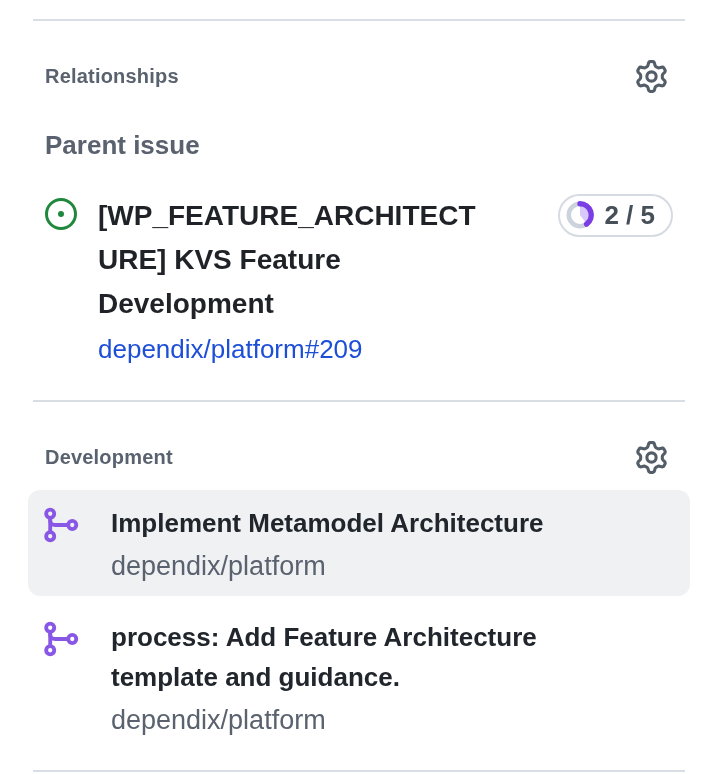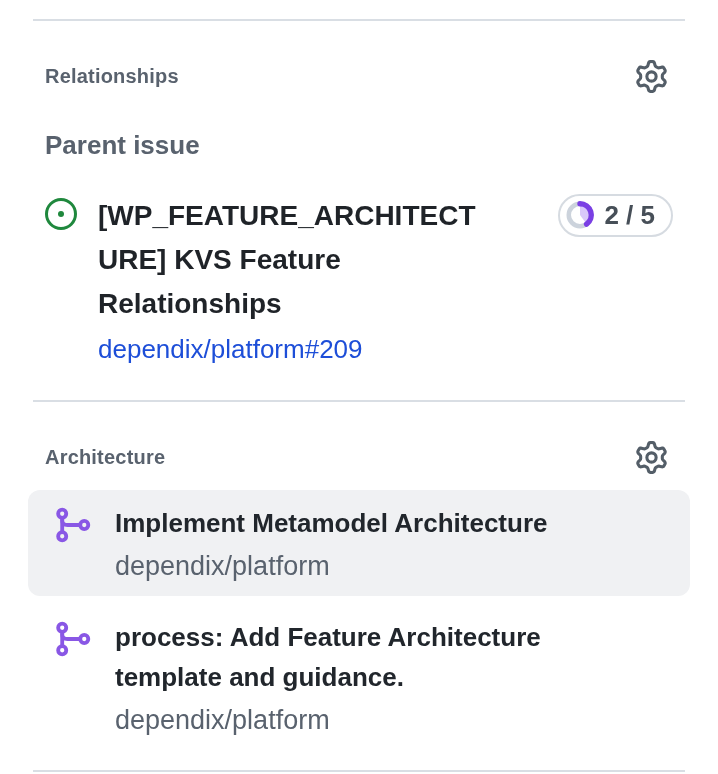--- a/index.html
+++ b/index.html
@@ -49,22 +49,22 @@
     margin-left: auto; flex: 0 0 auto;
     display: inline-flex; gap: 9px;
     border: 2px solid #d6dbe1; border-radius: 999px;
     padding: 4px 16px 4px 5px; background: #ffffff;
   }
   .progress-badge svg { width: 30px; height: 30px; display: block; }
   .progress-count { font-size: 26px; font-weight: 600; color: #474f58; }
 
   
   .dev-item {
-    display: flex; align-items: flex-start; gap: 24px;
-    margin: 8px -5px 0 -5px; padding: 13px 27px; border-radius: 12px; cursor: pointer;
+    display: flex; align-items: flex-start; gap: 32px;
+    margin: 8px -5px 0 -5px; padding: 13px 15px; border-radius: 12px; cursor: pointer;
   }
   .dev-item.highlighted { background: #f0f1f3; margin-top: 16px; }
   .branch-icon { width: 36px; height: 38px; flex: 0 0 auto; margin-top: 3px; }
   .dev-text { max-width: 490px; }
   .dev-title {
     display: block; font-size: 26px; font-weight: 700; color: #21262c;
     line-height: 40px; text-decoration: none;
   }
   .dev-repo { font-size: 27px; font-weight: 400; color: #59626e; line-height: 34px; margin-top: 6px; }
   .dev-list { padding-bottom: 6px; }
@@ -88,39 +88,39 @@
     </div>
 
     <h4 class="sub-label">Parent issue</h4>
 
     <div class="parent-row">
       <svg class="issue-state-icon" viewBox="0 0 16 16" aria-hidden="true">
         <path fill="#1f883d" d="M8 9.5a1.5 1.5 0 1 0 0-3 1.5 1.5 0 0 0 0 3Z"></path>
         <path fill="#1f883d" d="M8 0a8 8 0 1 1 0 16A8 8 0 0 1 8 0ZM1.5 8a6.5 6.5 0 1 0 13 0 6.5 6.5 0 0 0-13 0Z"></path>
       </svg>
       <div class="parent-text">
-        <a class="parent-title" href="#">[WP_FEATURE_ARCHITECTURE] KVS Feature Relationships</a>
+        <a class="parent-title" href="#">[WP_FEATURE_ARCHITECTURE] KVS Feature Development</a>
         <div class="parent-repo">dependix/platform#209</div>
       </div>
       <div class="progress-badge">
         <svg viewBox="0 0 16 16" aria-hidden="true">
           <circle cx="8" cy="8" r="6" fill="none" stroke="#ccd3dc" stroke-width="2.4"></circle>
           <path d="M8 8 L8 2 A6 6 0 0 1 11.53 12.85 Z" fill="#d9c8fa"></path>
           <path d="M8 2 A6 6 0 0 1 11.53 12.85" fill="none" stroke="#7a3fe4" stroke-width="2.9" stroke-linecap="round"></path>
         </svg>
         <span class="progress-count">2 / 5</span>
       </div>
     </div>
   </section>
 
   <div class="divider divider-2"></div>
 
   <section>
     <div class="sec-header">
-      <h3 class="sec-title">Architecture</h3>
+      <h3 class="sec-title">Development</h3>
       <button class="gear-btn" title="Development settings">
         <svg viewBox="0 0 16 16" aria-hidden="true">
           <path d="M8 0a8.2 8.2 0 0 1 .701.031C9.444.095 9.99.645 10.16 1.29l.288 1.107c.018.066.079.158.212.224.231.114.454.243.668.386.123.082.233.09.299.071l1.103-.303c.644-.176 1.392.021 1.82.63.27.385.506.792.704 1.218.315.675.111 1.422-.364 1.891l-.814.806c-.049.048-.098.147-.088.294.016.257.016.515 0 .772-.01.147.038.246.088.294l.814.806c.475.469.679 1.216.364 1.891a7.977 7.977 0 0 1-.704 1.217c-.428.61-1.176.807-1.82.63l-1.102-.302c-.067-.019-.177-.011-.3.071a5.909 5.909 0 0 1-.668.386c-.133.066-.194.158-.211.224l-.29 1.106c-.168.646-.715 1.196-1.458 1.26a8.006 8.006 0 0 1-1.402 0c-.743-.064-1.289-.614-1.458-1.26l-.289-1.106c-.018-.066-.079-.158-.212-.224a5.738 5.738 0 0 1-.668-.386c-.123-.082-.233-.09-.299-.071l-1.103.303c-.644.176-1.392-.021-1.82-.63a8.12 8.12 0 0 1-.704-1.218c-.315-.675-.111-1.422.363-1.891l.815-.806c.05-.048.098-.147.088-.294a6.214 6.214 0 0 1 0-.772c.01-.147-.038-.246-.088-.294l-.815-.806C.635 6.045.431 5.298.746 4.623a7.92 7.92 0 0 1 .704-1.217c.428-.61 1.176-.807 1.82-.63l1.102.302c.067.019.177.011.3-.071.214-.143.437-.272.668-.386.133-.066.194-.158.211-.224l.29-1.106C6.009.645 6.556.095 7.299.03 7.53.01 7.764 0 8 0Zm-.571 1.525c-.036.003-.108.036-.137.146l-.289 1.105c-.147.561-.549.967-.998 1.189-.173.086-.34.183-.5.29-.417.278-.97.423-1.529.27l-1.103-.303c-.109-.03-.175.016-.195.045-.22.312-.412.644-.573.99-.014.031-.021.11.059.19l.815.806c.411.406.562.957.53 1.456a4.709 4.709 0 0 0 0 .582c.032.499-.119 1.05-.53 1.456l-.815.806c-.081.08-.073.159-.059.19.162.346.353.677.573.989.02.03.085.076.195.046l1.102-.303c.56-.153 1.113-.008 1.53.27.161.107.328.204.501.29.447.222.85.629.997 1.189l.289 1.105c.029.109.101.143.137.146a6.6 6.6 0 0 0 1.142 0c.036-.003.108-.036.137-.146l.289-1.105c.147-.561.549-.967.998-1.189.173-.086.34-.183.5-.29.417-.278.97-.423 1.529-.27l1.103.303c.109.029.175-.016.195-.045.22-.313.411-.644.573-.99.014-.031.021-.11-.059-.19l-.815-.806c-.411-.406-.562-.957-.53-1.456a4.709 4.709 0 0 0 0-.582c-.032-.499.119-1.05.53-1.456l.815-.806c.081-.08.073-.159.059-.19a6.464 6.464 0 0 0-.573-.989c-.02-.03-.085-.076-.195-.046l-1.102.303c-.56.153-1.113.008-1.53-.27a4.44 4.44 0 0 0-.501-.29c-.447-.222-.85-.629-.997-1.189l-.289-1.105c-.029-.11-.101-.143-.137-.146a6.6 6.6 0 0 0-1.142 0Z"></path>
           <path d="M11 8a3 3 0 1 1-6 0 3 3 0 0 1 6 0ZM9.5 8a1.5 1.5 0 1 0-3.001.001A1.5 1.5 0 0 0 9.5 8Z"></path>
         </svg>
       </button>
     </div>
 
     <div class="dev-list">
 

